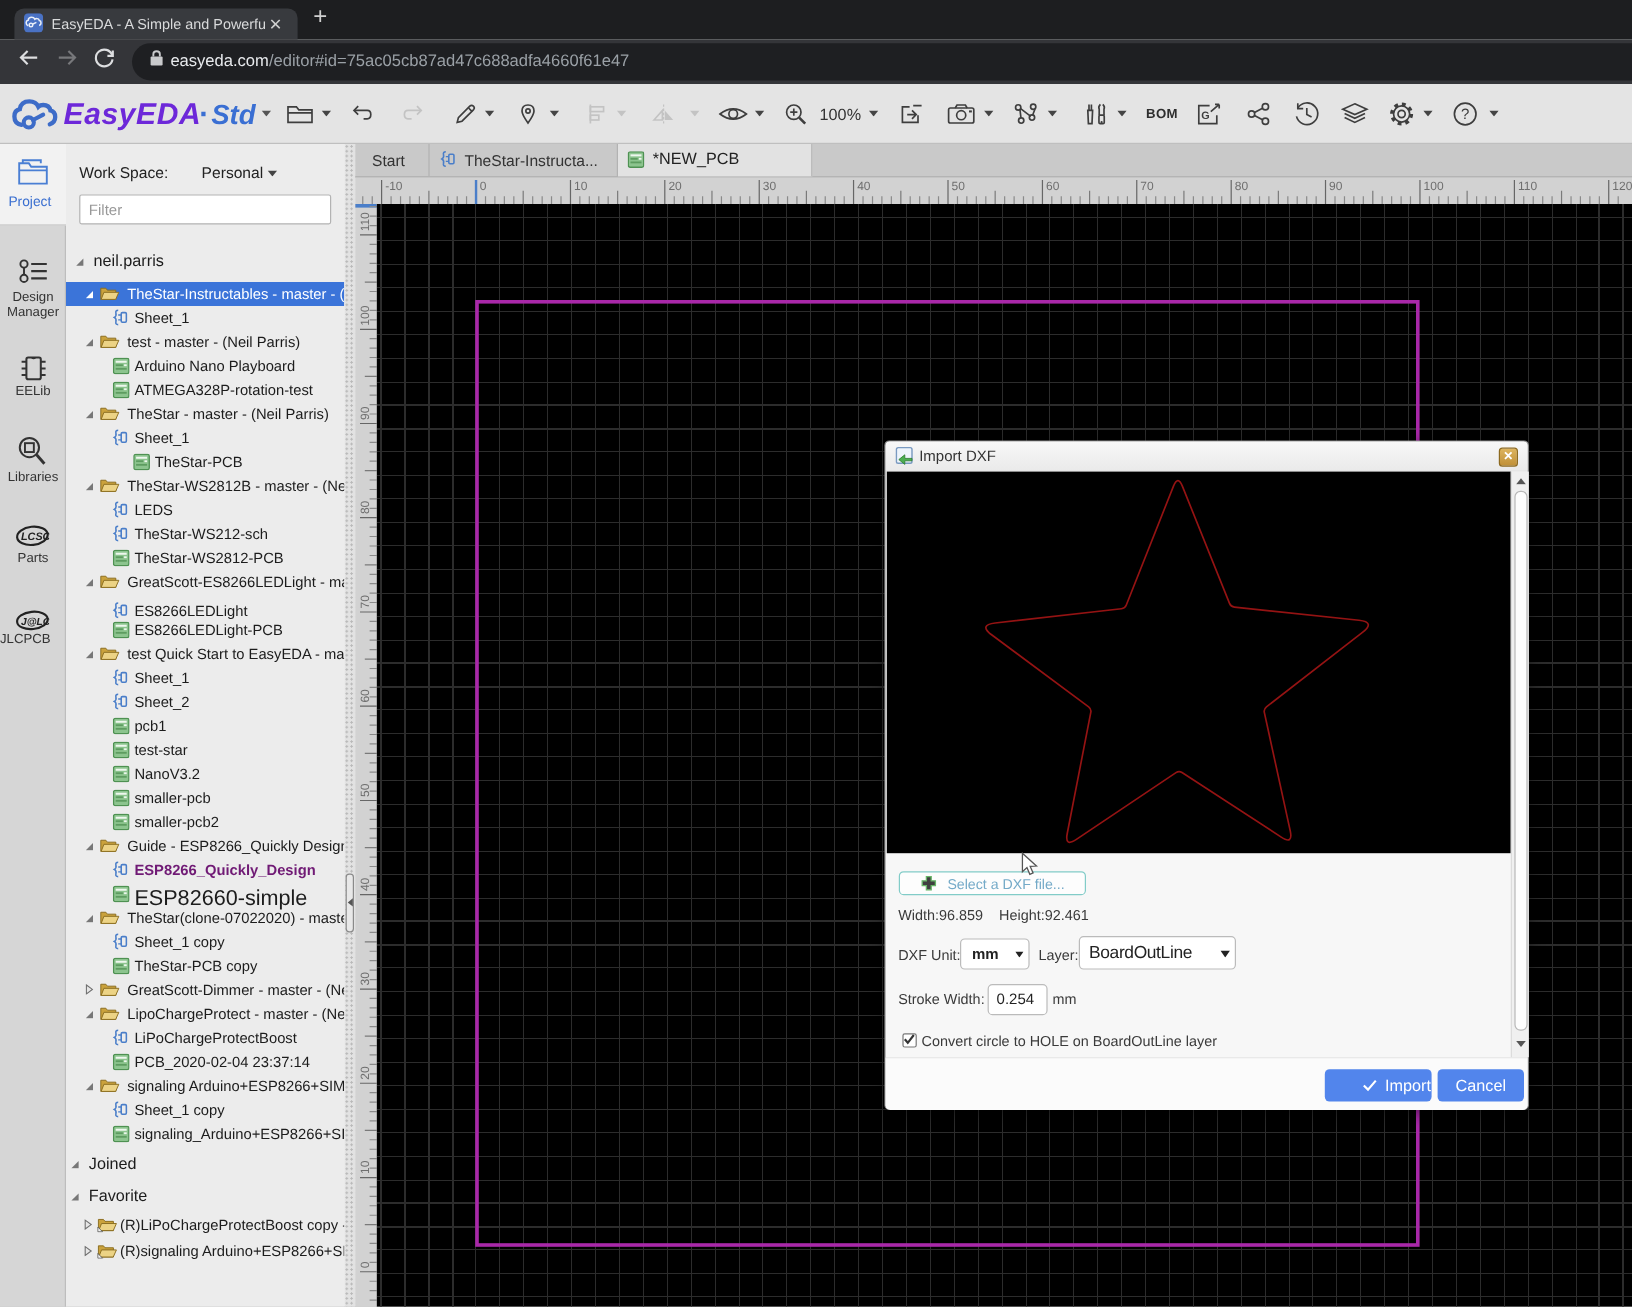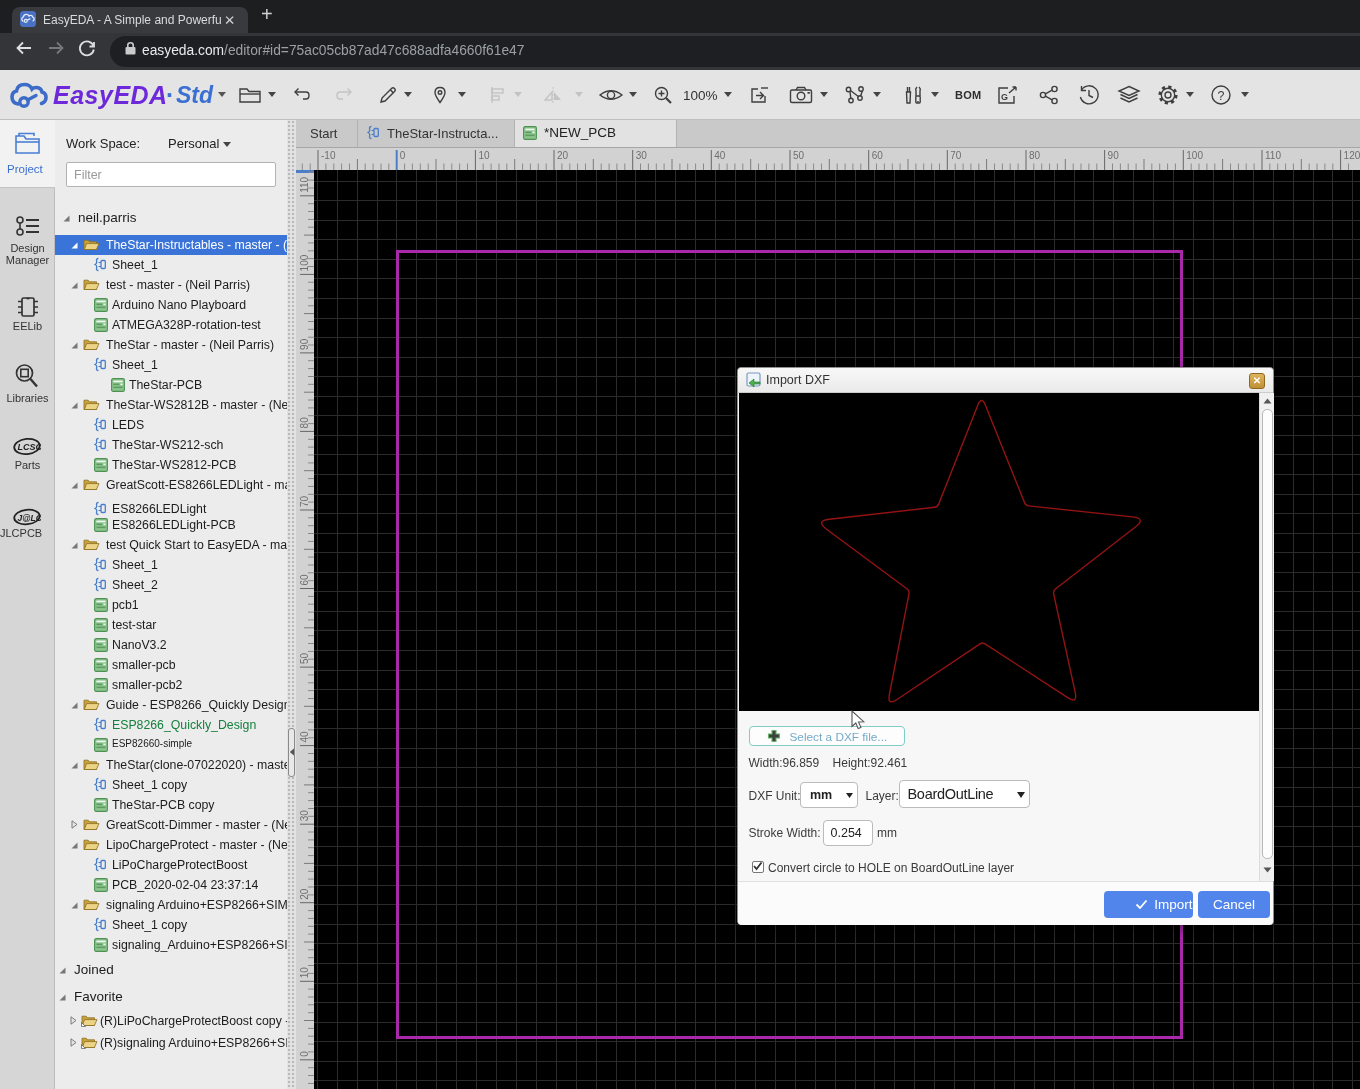--- a/index.html
+++ b/index.html
@@ -476,31 +476,31 @@
           </svg></span>
         <span style="position:absolute;left:51px;top:3px;font-size:12.3px;color:#1c1c1c;font-weight:normal;white-space:nowrap">Guide - ESP8266_Quickly Design -</span>
       </div>
       <div style="position:absolute;left:0;top:595.0px;width:100%;height:20px;">
         <span style="position:absolute;left:39px;top:2px;line-height:0"><svg width="13" height="15" viewBox="0 0 13 15">
             <path d="M4.5 1.5 Q2 1.5 2.6 4 Q3.2 6.5 1.2 7.5 Q3.2 8.5 2.6 11 Q2 13.5 4.5 13.5" fill="none" stroke="#4a7ec9" stroke-width="1.3"></path>
             <rect x="7" y="3.5" width="4.3" height="8" rx="1" fill="none" stroke="#4a7ec9" stroke-width="1.3"></rect>
             <line x1="4.5" y1="5.5" x2="7" y2="5.5" stroke="#4a7ec9" stroke-width="1.1"></line>
             <line x1="4.5" y1="9.5" x2="7" y2="9.5" stroke="#4a7ec9" stroke-width="1.1"></line>
           </svg></span>
-        <span style="position:absolute;left:57px;top:3px;font-size:12.3px;color:#15803d;font-weight:normal;white-space:nowrap">ESP8266_Quickly_Design</span>
+        <span style="position:absolute;left:57px;top:3px;font-size:12.3px;color:#701a75;font-weight:bold;white-space:nowrap">ESP8266_Quickly_Design</span>
       </div>
       <div style="position:absolute;left:0;top:615.0px;width:100%;height:20px;">
         <span style="position:absolute;left:39px;top:3px;line-height:0"><svg width="14" height="14" viewBox="0 0 14 14">
             <rect x="0.6" y="0.6" width="12.8" height="12.8" rx="1.5" fill="#8cc48e" stroke="#4e9152" stroke-width="1.1"></rect>
             <rect x="2.4" y="2.6" width="9.2" height="1.7" fill="#eef7ee"></rect>
             <rect x="2.4" y="5.6" width="6" height="1.5" fill="#5d9c60"></rect>
             <rect x="9.4" y="5.6" width="2.2" height="1.5" fill="#eef7ee"></rect>
             <rect x="2.4" y="8.6" width="9.2" height="1.5" fill="#5d9c60"></rect>
           </svg></span>
-        <span style="position:absolute;left:57px;top:3px;font-size:10px;color:#1c1c1c;font-weight:normal;white-space:nowrap">ESP82660-simple</span>
+        <span style="position:absolute;left:57px;top:3px;font-size:18px;color:#1c1c1c;font-weight:normal;white-space:nowrap">ESP82660-simple</span>
       </div>
       <div style="position:absolute;left:0;top:635.0px;width:100%;height:20px;">
         <span style="position:absolute;left:16px;top:7px;line-height:0"><svg width="7" height="7" viewBox="0 0 7 7">
             <path d="M0.5 6.5 L6.5 6.5 L6.5 0.5 Z" fill="#777777"></path>
           </svg></span>
         <span style="position:absolute;left:28px;top:3px;line-height:0"><svg width="17" height="13" viewBox="0 0 17 13">
             <path d="M1 2.2 L1 11.5 L13.5 11.5 L13.5 3.8 L6.5 3.8 L5.2 2.2 Z" fill="#caa23c" stroke="#8a6d1f" stroke-width="0.8"></path>
             <path d="M1.3 11.5 L3.6 5.6 L16 5.6 L13.4 11.5 Z" fill="#ecd385" stroke="#8a6d1f" stroke-width="0.8"></path>
           </svg></span>
         <span style="position:absolute;left:51px;top:3px;font-size:12.3px;color:#1c1c1c;font-weight:normal;white-space:nowrap">TheStar(clone-07022020) - master</span>

